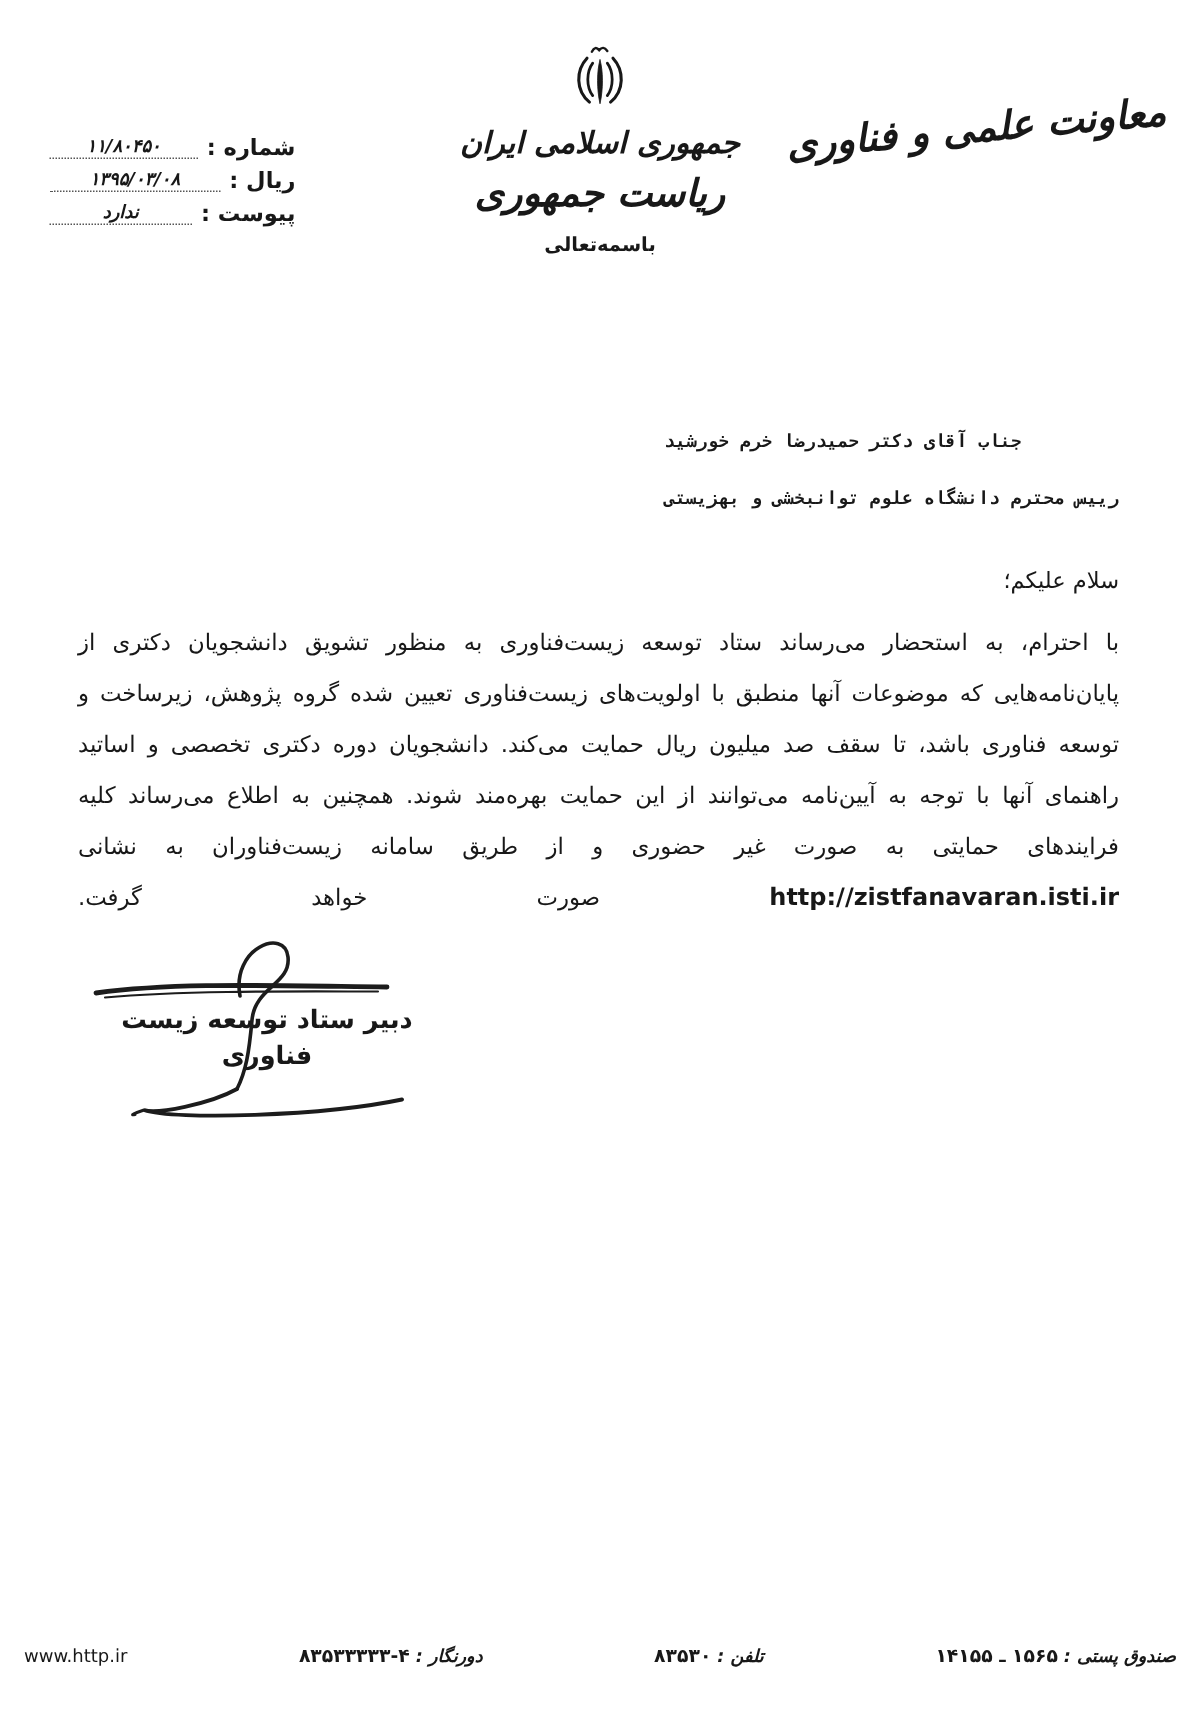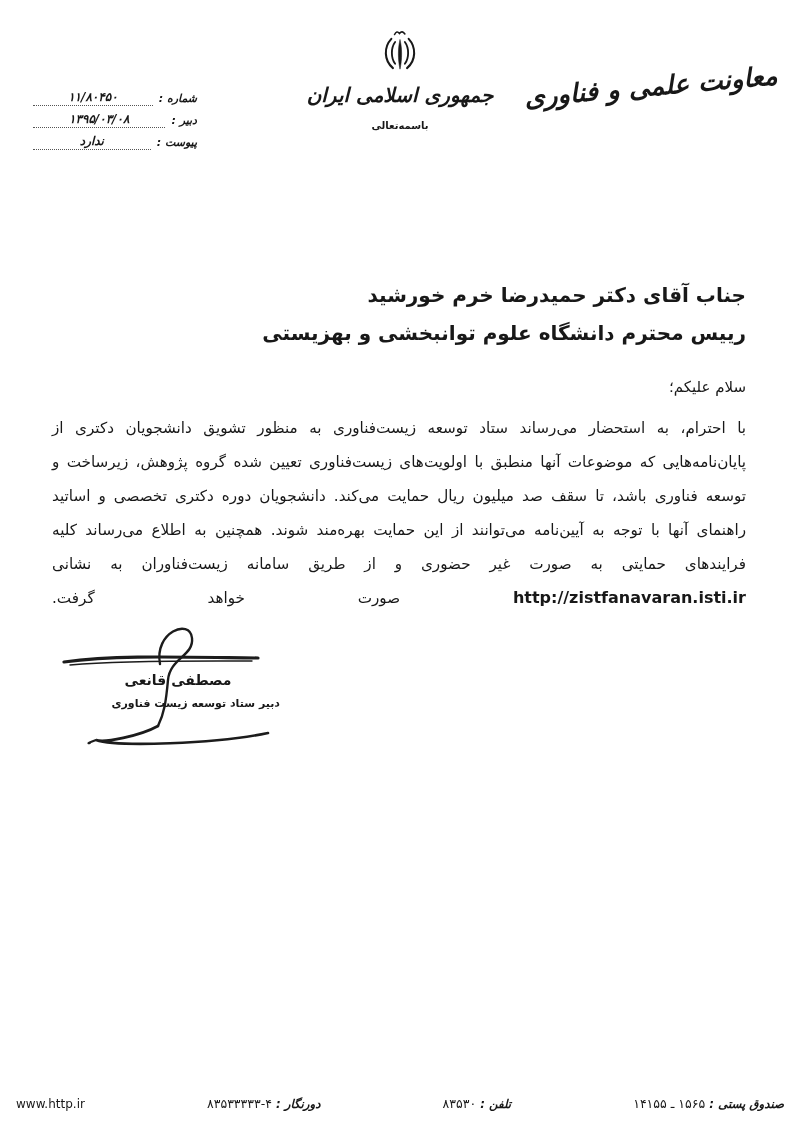--- a/index.html
+++ b/index.html
@@ -19,42 +19,42 @@
     text-align:center; font-size:26px; font-weight:bold; font-style:italic;
     transform:rotate(-5deg); letter-spacing:-1px; line-height:30px;
     white-space:nowrap;
   }
   .center-head {
     position:absolute; top:28px; left:290px; width:220px; text-align:center;
   }
   .emblem { display:block; margin:0 auto; }
   .country { font-size:20px; font-weight:bold; font-style:italic; margin-top:3px; letter-spacing:-1px; }
   .presidency { font-size:25px; font-weight:bold; font-style:italic; margin-top:7px; letter-spacing:-1px; }
-  .basmala { font-size:10px; font-weight:bold; margin-top:13px;text-align:center; }
+  .basmala { font-size:13px; font-weight:bold; margin-top:13px;text-align:center; }
 
   .fields {
     position:absolute; top:84px; left:33px; width:164px; direction:rtl;
   }
   .field-row { display:flex; align-items:flex-end; height:22px; }
   .field-label {
-    font-size:11px; font-weight:bold; font-style:italic;
+    font-size:15px; font-weight:bold; 
     margin-left:6px; white-space:nowrap; line-height:15px;
   }
   .field-line {
     flex:1; border-bottom:1.5px dotted #555;
     text-align:center; font-size:12px; font-weight:bold; font-style:italic;
     line-height:16px;
     margin-top:32px;
   }
   .num-ltr { direction:ltr; unicode-bidi:bidi-override; }
 
   
   .recipient {
-    position:absolute; top:276px; right:54px; direction:rtl; text-align:right;
-    font-weight:bold; font-size:20px; line-height:38px;
+    position:absolute; top:276px; right:54px; direction:rtl; text-align:left;
+    font-weight:bold; font-size:12px; line-height:38px;font-family:Liberation Mono, monospace;
   }
   .salutation {
     position:absolute; top:378px; right:54px; direction:rtl; font-size:15px;
   }
   .body-text {
     position:absolute; top:411px; right:54px; width:694px;
     direction:rtl; font-size:15.2px; line-height:34px;
   }
   .body-par { text-align:justify; text-align-last:justify; }
   .url {
@@ -62,34 +62,34 @@
     white-space:nowrap;
   }
   .closing { text-align:right; padding-right:34px; }
 
   
   .sig-block {
     position:absolute; top:668px; left:76px; width:204px;
     direction:rtl; text-align:center; font-weight:bold; z-index:1;
   }
   .sig-name { font-size:14px; line-height:24px; }
-  .sig-title { font-size:11px; line-height:24px;text-align:right; }
+  .sig-title { font-size:17px; line-height:24px; }
   .sig-scrawl {
     position:absolute; top:612px; left:56px; width:232px; height:150px;
     z-index:2; pointer-events:none;
   }
 
   
   .footer {
     position:absolute; left:16px; right:16px; bottom:28px;
     direction:rtl; display:flex; justify-content:space-between; align-items:baseline;
     font-size:11.8px; font-weight:bold; font-style:italic; white-space:nowrap;
   }
   .f-seg { display:inline-flex; gap:4px; align-items:baseline; }
-  .f-num { font-style:normal; font-weight:normal; font-size:12.5px; }
+  .f-num { font-style:normal; font-weight:bold; font-size:12.5px; }
   .website { font-style:normal; font-weight:normal; font-size:12px; direction:ltr; }
 </style>
 </head>
 <body>
 
 <div class="page">
 
   <div class="dept-calli">معاونت علمی و فناوری</div>
 
   <div class="center-head">
@@ -97,51 +97,51 @@
       <g stroke="#181818" stroke-linecap="round" fill="none">
         <path d="M30,12 Q34,4 39,10 Q44,4 49,11" stroke-width="3"></path>
         <path d="M40,22 C44,36 44,58 40,76 C36,58 36,36 40,22 Z" fill="#181818" stroke-width="1"></path>
         <path d="M31,26 C23,37 23,55 31,66" stroke-width="3.4"></path>
         <path d="M24,20 C10,35 10,60 27,74" stroke-width="3.8"></path>
         <path d="M49,26 C57,37 57,55 49,66" stroke-width="3.4"></path>
         <path d="M56,20 C70,35 70,60 53,74" stroke-width="3.8"></path>
       </g>
     </svg>
     <div class="country">جمهوری اسلامی ایران</div>
+    <div class="presidency">ریاست جمهوری</div>
     <div class="basmala">باسمه‌تعالی</div>
   </div>
 
   <div class="fields">
     <div class="field-row">
       <span class="field-label">شماره :</span>
       <span class="field-line num-ltr">۱۱/۸۰۴۵۰</span>
     </div>
     <div class="field-row">
-      <span class="field-label">دبیر :</span>
+      <span class="field-label">ریال :</span>
       <span class="field-line num-ltr">۱۳۹۵/۰۳/۰۸</span>
     </div>
     <div class="field-row">
       <span class="field-label">پیوست :</span>
       <span class="field-line">ندارد</span>
     </div>
   </div>
 
   <div class="recipient">
     <div>جناب آقای دکتر حمیدرضا خرم خورشید</div>
     <div>رییس محترم دانشگاه علوم توانبخشی و بهزیستی</div>
   </div>
 
   <div class="salutation">سلام علیکم؛</div>
 
   <div class="body-text">
     <div class="body-par"><span>با احترام، به استحضار می‌رساند ستاد توسعه زیست‌فناوری به منظور تشویق دانشجویان دکتری از پایان‌نامه‌هایی که موضوعات آنها منطبق با اولویت‌های زیست‌فناوری تعیین شده گروه پژوهش، زیرساخت و توسعه فناوری باشد، تا سقف صد میلیون ریال حمایت می‌کند. دانشجویان دوره دکتری تخصصی و اساتید راهنمای آنها با توجه به آیین‌نامه می‌توانند از این حمایت بهره‌مند شوند. همچنین به اطلاع می‌رساند کلیه فرایندهای حمایتی به صورت غیر حضوری و از طریق سامانه زیست‌فناوران به نشانی </span><span class="url">http://zistfanavaran.isti.ir</span><span> صورت خواهد گرفت.</span></div>
   </div>
 
   <div class="sig-block">
-    <div class="sig-name">مصطفی قانعی</div>
     <div class="sig-title">دبیر ستاد توسعه زیست فناوری</div>
   </div>
   <svg class="sig-scrawl" viewBox="0 0 232 150" aria-hidden="true">
     <g stroke="#1c1c1c" fill="none" stroke-linecap="round">
       <path d="M8,50 C60,43 120,45 202,46" stroke-width="3.2"></path>
       <path d="M14,53 C70,48 150,49 196,49" stroke-width="1.4"></path>
       <path d="M104,52 C98,20 134,6 136,26 C138,44 114,46 112,68 C110,90 108,102 102,114" stroke-width="2.4"></path>
       <path d="M102,114 C84,124 48,131 40,128 C60,135 160,132 212,121" stroke-width="2.6"></path>
       <path d="M40,128 C34,130 30,132 34,131" stroke-width="2"></path>
     </g>

